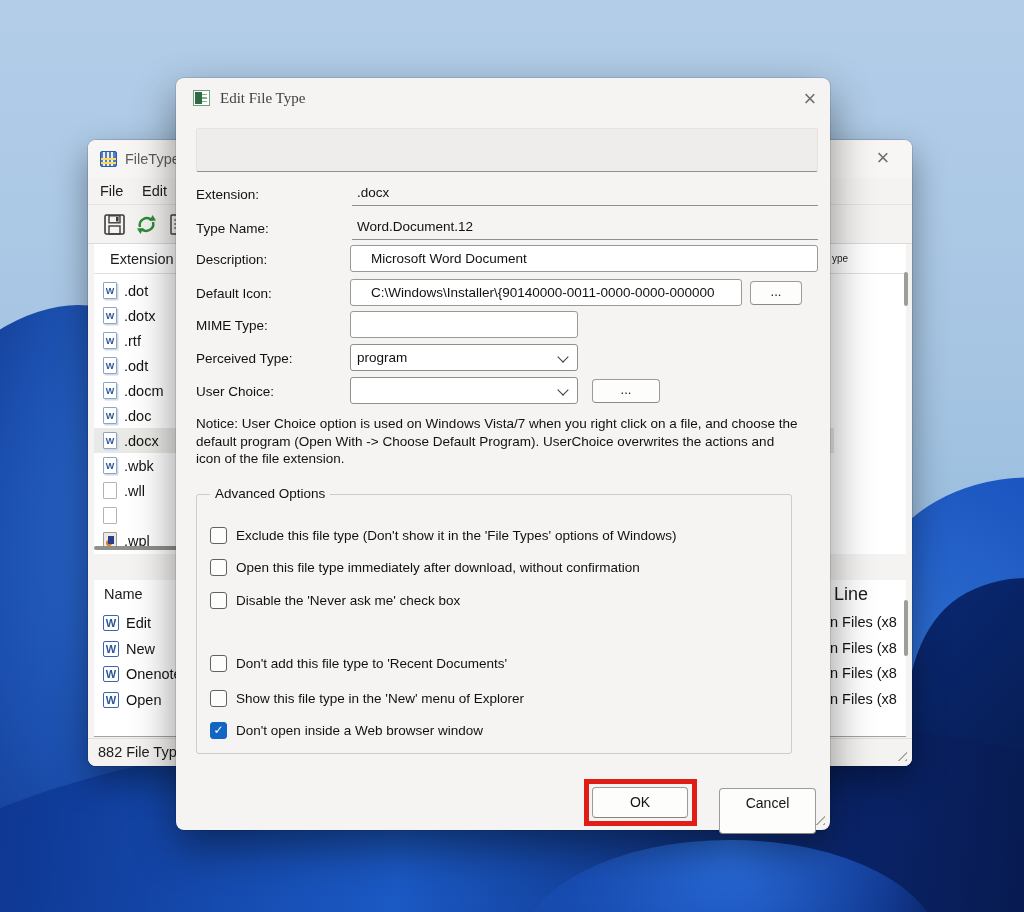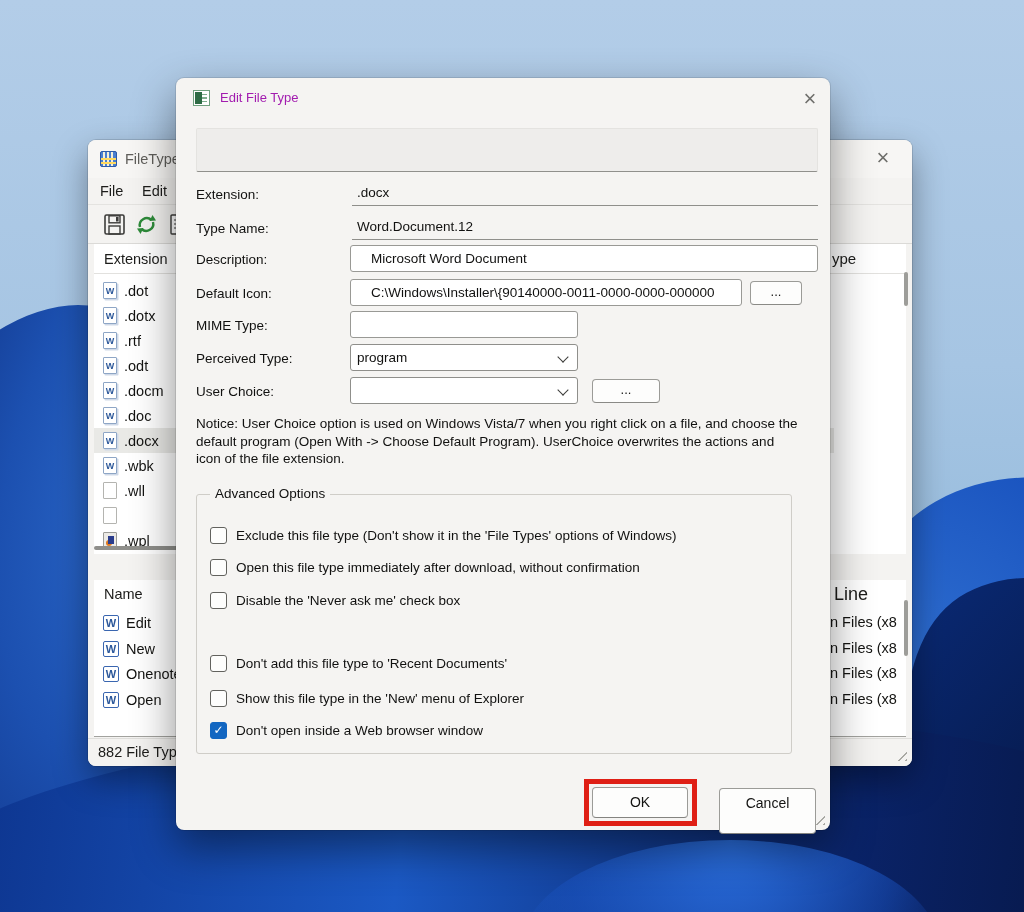--- a/index.html
+++ b/index.html
@@ -42,22 +42,22 @@
   .menu-item { position:absolute; top:0; line-height:26px; font-size:14.5px; color:#1c1c1a; }
   .menu-file { left:12px; } .menu-edit { left:54px; }
   .app-toolbar { position:absolute; left:0; top:64px; width:100%; height:40px;
     border-top:1px solid #e4e3e0; border-bottom:1px solid #dbdad7; background:#f4f3f1; }
   .tool-btn { position:absolute; top:6px; width:27px; height:27px; }
   .tool-save { left:13px; } .tool-refresh { left:45px; } .tool-props { left:77px; }
 
   .upper-pane { position:absolute; left:6px; top:104px; width:812px; height:310px; background:#ffffff; }
   .pane-header { position:absolute; left:0; top:0; width:100%; height:30px; background:#fff;
     border-bottom:1px solid #e2e1de; font-size:14.5px; color:#1c1c1a; }
-  .pane-header .hdr-text { position:absolute; left:10px; line-height:30px;text-align:center; }
-  .hdr-frag { position:absolute; left:738px; line-height:30px; font-size:15px; color:#1c1c1a;text-align:right; }
+  .pane-header .hdr-text { position:absolute; left:16px; line-height:30px;text-align:center; }
+  .hdr-frag { position:absolute; left:738px; line-height:30px; font-size:10px; color:#1c1c1a;text-align:right; }
   .ext-row { position:absolute; left:0; width:740px; height:25px; display:flex; align-items:center; padding-left:9px; font-size:14.5px; color:#141412; }
   .ext-row.selected { background:#e9e9e6; }
   .row-0{top:34px}.row-1{top:59px}.row-2{top:84px}.row-3{top:109px}.row-4{top:134px}.row-5{top:159px}
   .row-6{top:184px}.row-7{top:209px}.row-8{top:234px}.row-9{top:259px}.row-10{top:284px}
 
   .icon-doc { position:relative; width:14px; height:17px; margin-right:7px; background:#fff;
     border:1px solid #8ea6c6; border-radius:1px; display:flex; align-items:center; justify-content:center; flex:none;
     box-shadow:1.5px 1.5px 0 #cfd9e8; }
   .icon-doc.word::before { content:"W"; font-size:9px; font-weight:bold; color:#2b579a; }
   .icon-doc.blank { border-color:#b4b4b0; box-shadow:none; }
@@ -93,21 +93,21 @@
 
   
   .dialog { position:absolute; left:176px; top:78px; width:654px; height:752px;
     background:#f5f4f2; border-radius:8px; box-shadow:0 18px 44px rgba(0,0,0,.45), 0 0 0 1px rgba(0,0,0,.10);
     overflow:visible; font-size:13.5px; color:#111110; }
   .dlg-titlebar { position:absolute; left:0; top:0; width:100%; height:40px; }
   .dlg-icon { position:absolute; left:17px; top:12px; width:17px; height:16px; background:#fff; border:1px solid #6fa07e; }
   .dlg-icon::before { content:""; position:absolute; left:1px; top:1px; width:7px; height:12px; background:#2e6b45; }
   .dlg-icon::after { content:""; position:absolute; right:2px; top:3px; width:5px; height:8px;
     background:repeating-linear-gradient(0deg,#7fae8e 0 1.5px,transparent 1.5px 3.5px); }
-  .dlg-title { position:absolute; left:44px; top:0; line-height:40px; font-size:13px; color:#a21caf; }
+  .dlg-title { position:absolute; left:44px; top:0; line-height:40px; font-size:15px; color:#404040;font-family:Liberation Serif, serif; }
   .dlg-close { position:absolute; left:620px; top:8px; width:28px; height:26px; text-align:center; color:#6f6f6c; }
   .dlg-close::before { content:"×"; font-size:22px; line-height:25px; }
 
   .empty-top-field { position:absolute; left:20px; top:50px; width:622px; height:44px;
     background:#eeedeb; border:1px solid #e4e3e0; border-bottom:1px solid #90908c; border-radius:2px; }
 
   .fld-label { position:absolute; left:20px; width:150px; }
   .lab-ext{top:109px}.lab-typ{top:143px}.lab-desc{top:174px}.lab-ico{top:208px}
   .lab-mime{top:240px}.lab-perc{top:273px}.lab-user{top:306px}
 

